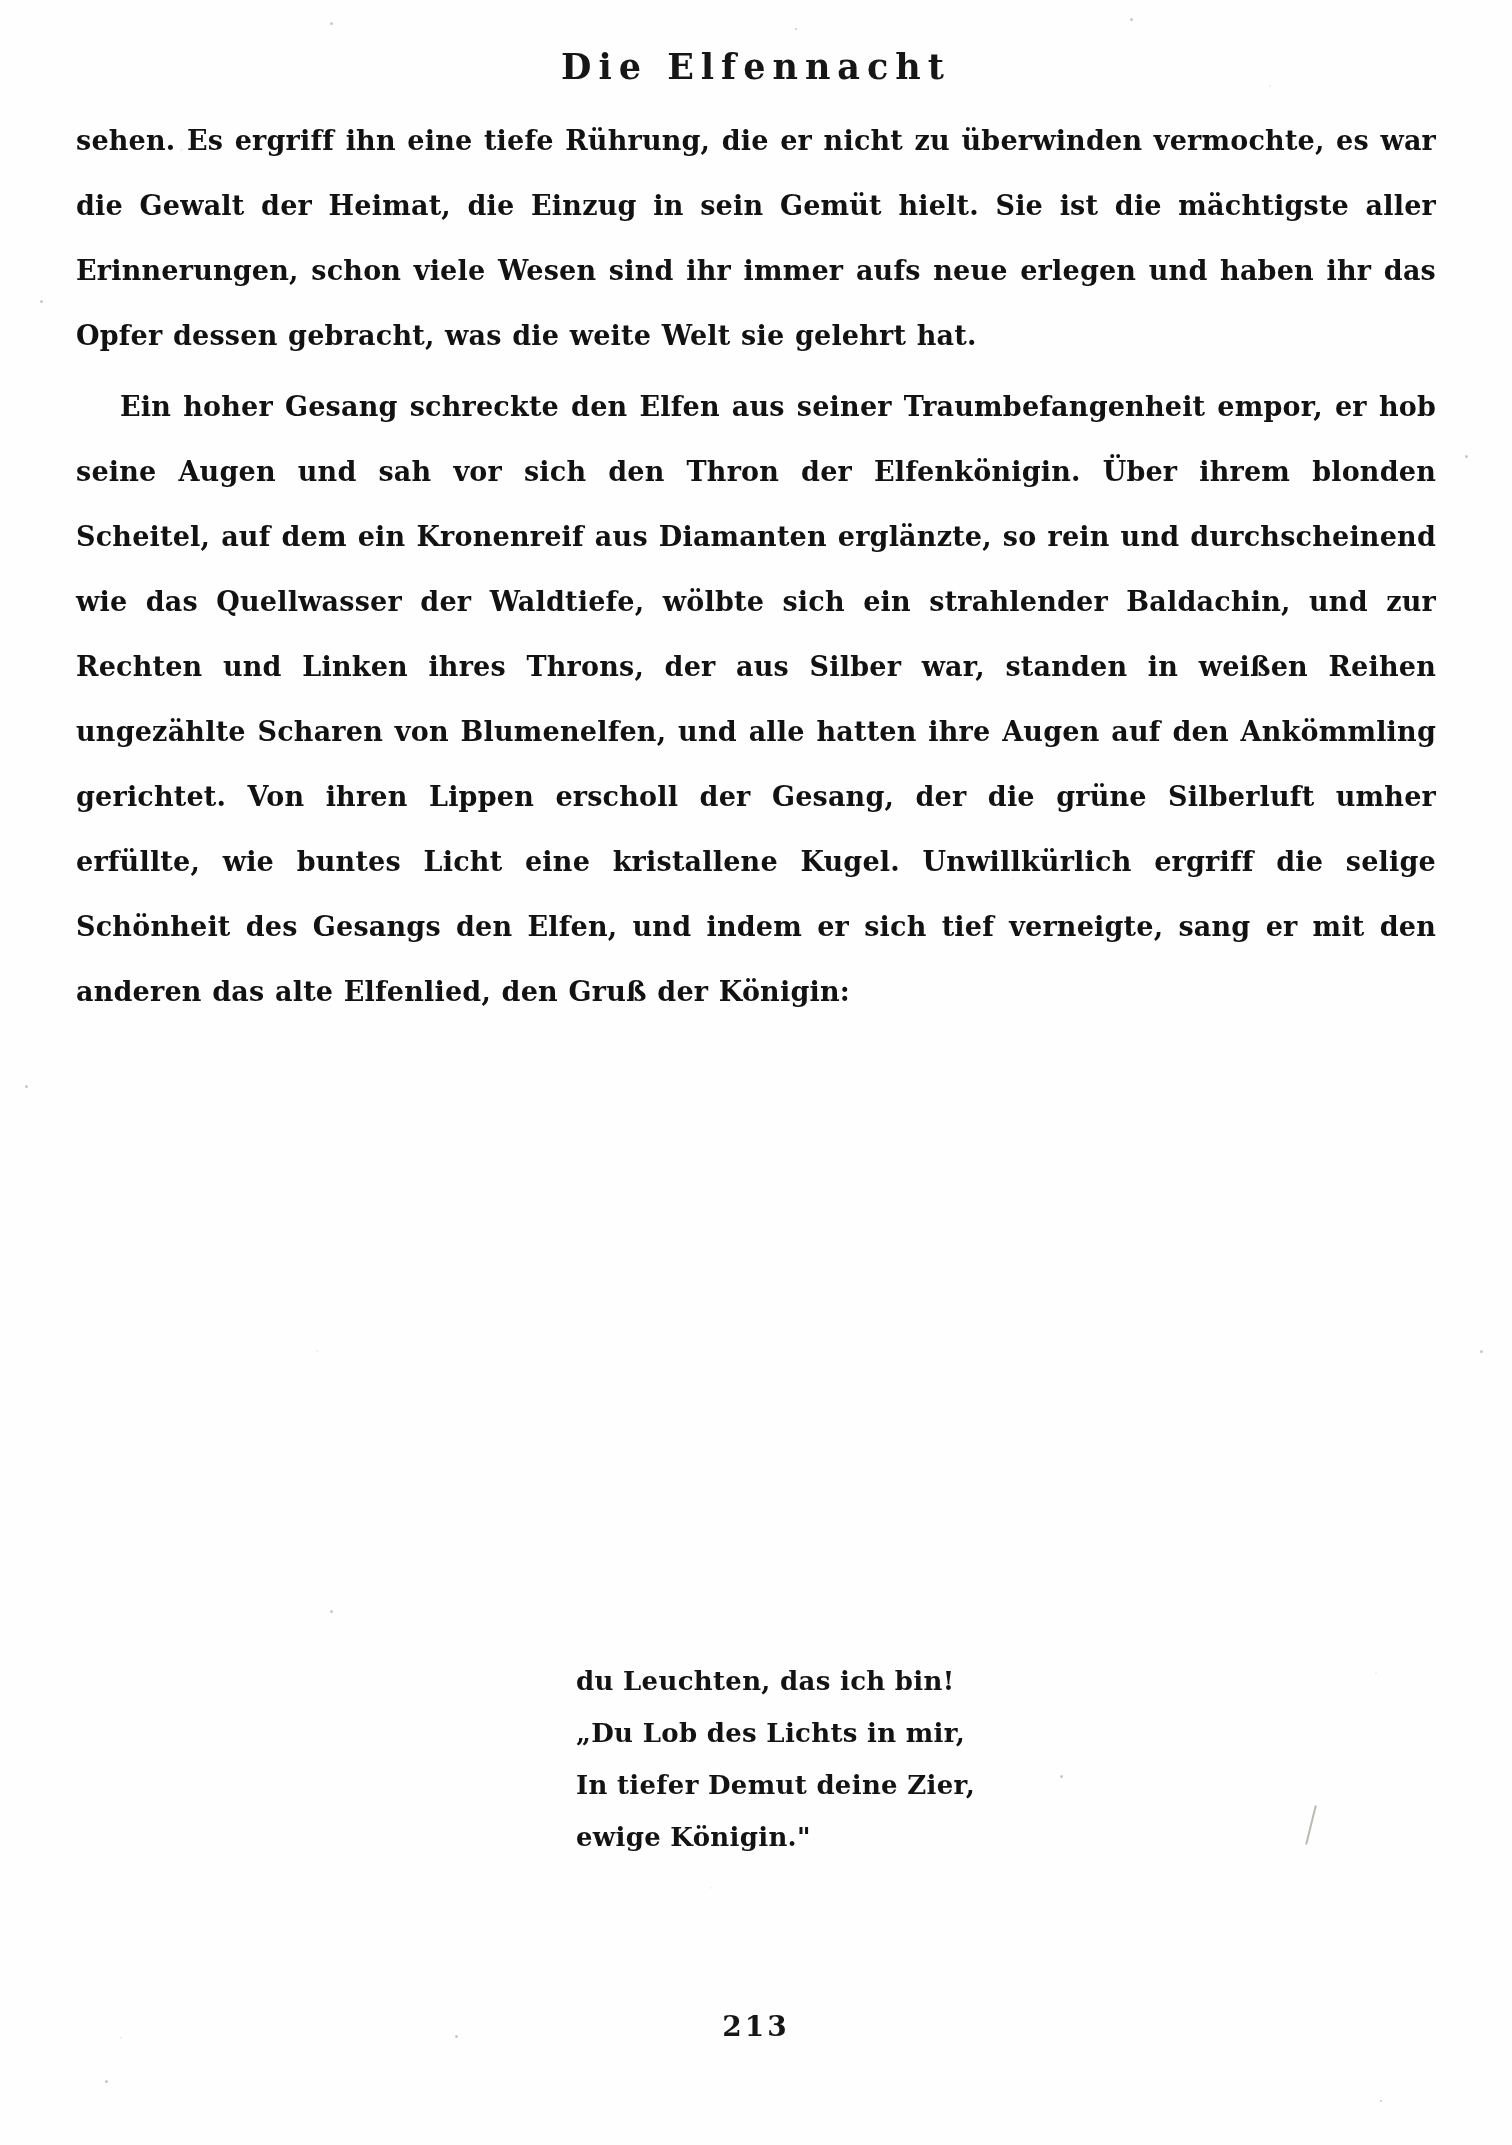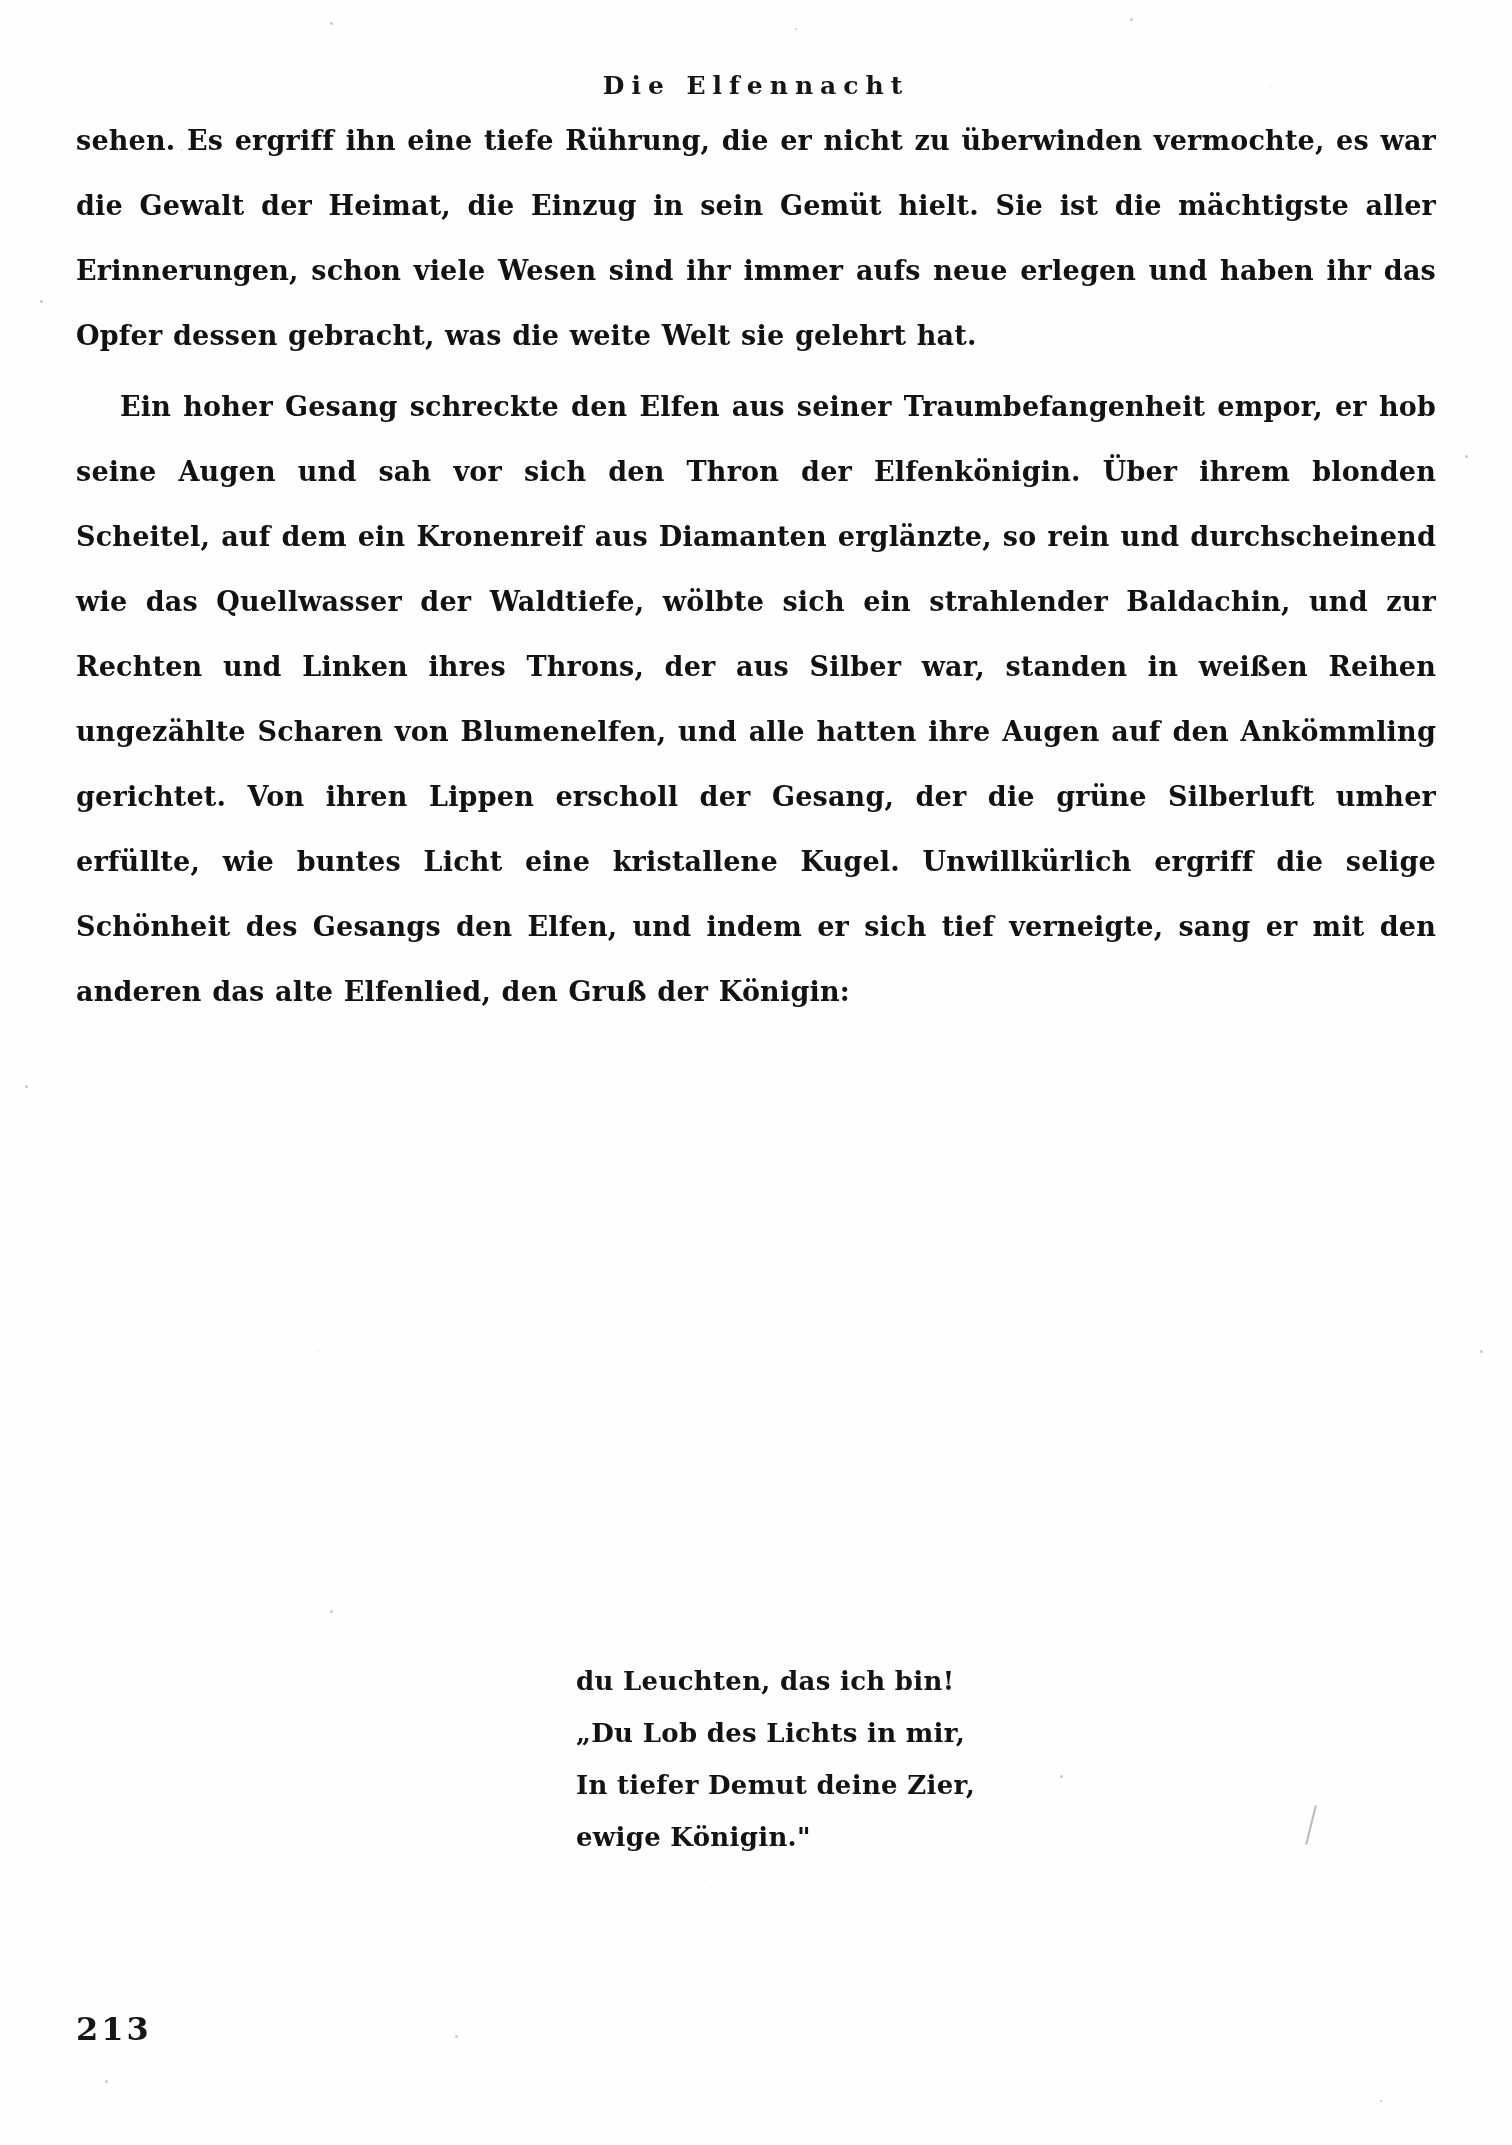--- a/index.html
+++ b/index.html
@@ -45,26 +45,25 @@
     color: #141414;
     font-weight: 600;
   }
 
   .running-head {
     position: absolute;
     top: 46px;
     left: 0;
     width: 1360px;
     text-align: center;
-    font-size: 25px;
+    font-size: 35px;
     letter-spacing: 7px;
     font-weight: 600;
     color: #161616;
     font-family: "DejaVu Serif", serif;
-    margin-top: 25px;
   }
 
   .body-text {
     position: absolute;
     top: 108px;
     left: 0;
     width: 1360px;
   }
 
   .para {
@@ -96,22 +95,22 @@
     letter-spacing: 0.3px;
     white-space: nowrap;
     font-family: "DejaVu Serif", serif;
   }
 
   .folio {
     position: absolute;
     top: 2010px;
     left: 0;
     width: 1360px;
-    text-align: left;
-    font-size: 32px;
+    text-align: center;
+    font-size: 28px;
     letter-spacing: 3px;
     color: #161616;
     font-weight: 600;
     font-family: "DejaVu Serif", serif;
   }
 
   
   .speck {
     position: absolute;
     background: rgba(110,100,85,0.35);

